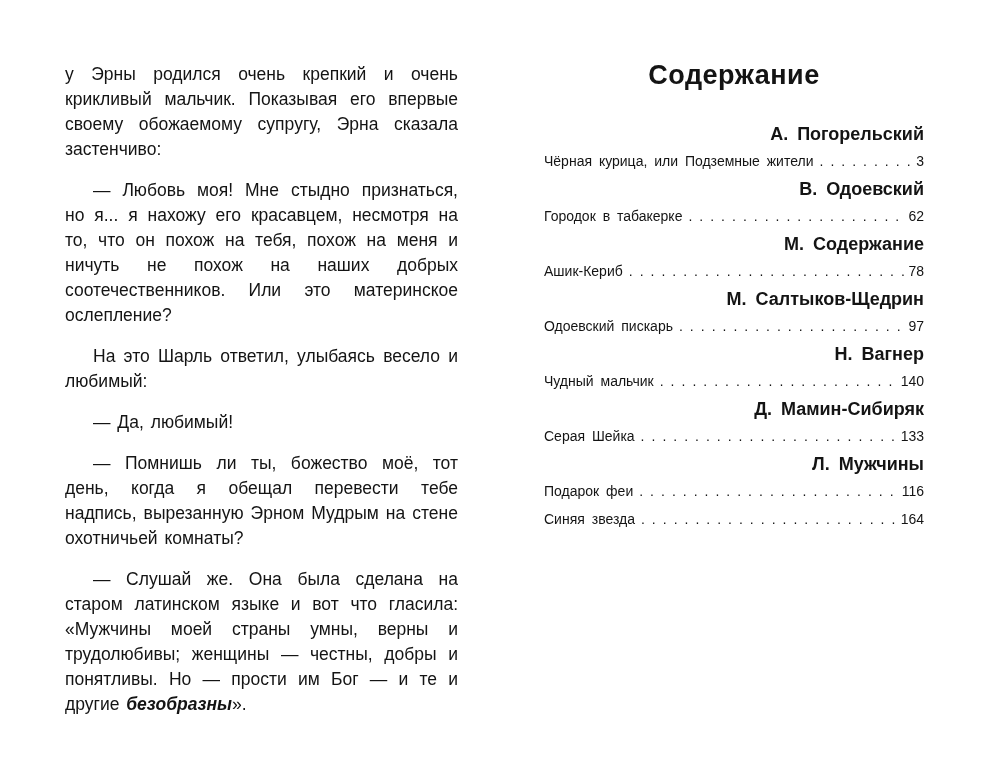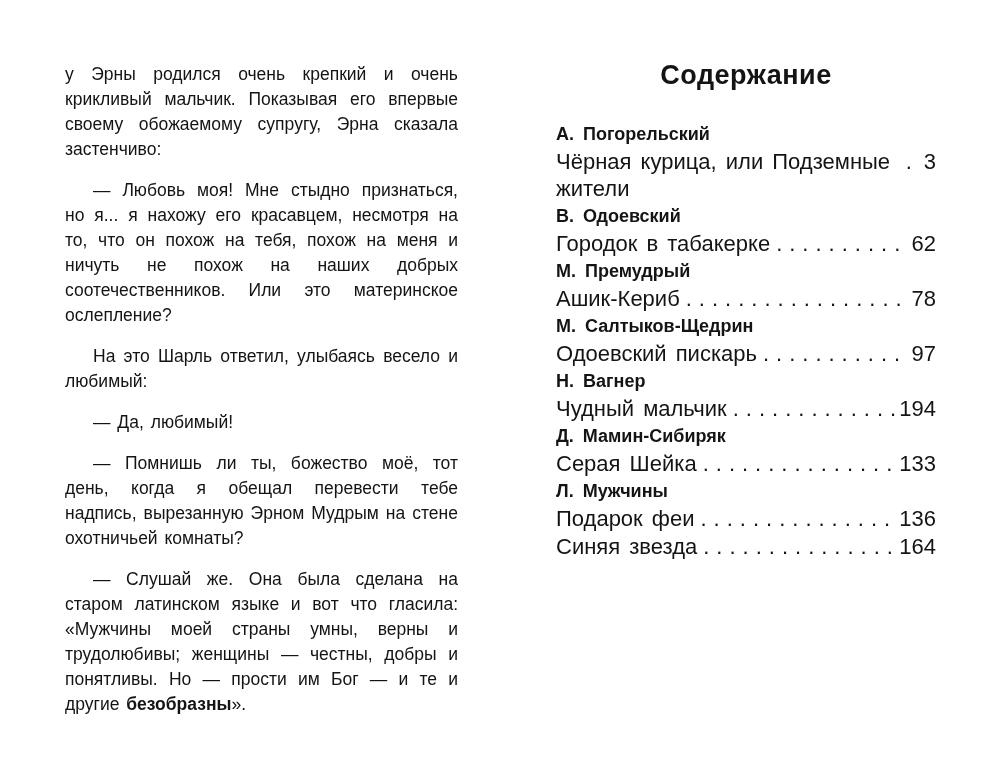--- a/index.html
+++ b/index.html
@@ -26,47 +26,47 @@
     width: 393px;
   }
   .para {
     font-size: 17.5px;
     line-height: 25px;
     text-align: justify;
     word-spacing: 2px;
     margin-bottom: 4px;
   }
   .para.indent { text-indent: 28px; margin-top: 16px; }
-  .para b { font-weight: bold; }
+  .para b { font-weight: bold; font-style: italic; }
 
   
   .right-page {
     position: absolute;
-    left: 556px;
+    left: 544px;
     top: 60px;
     width: 380px;
   }
   .toc-title {
     font-size: 27px;
     font-weight: bold;
     text-align: center;
     letter-spacing: 0.5px;
     margin-bottom: 30px;
   }
-  .toc-entry { margin-bottom: 1px; }
+  .toc-entry { margin-bottom: 1px; text-align: right; }
   .toc-author {
     font-weight: bold;
     font-size: 18px;
     line-height: 27px;
     word-spacing: 4px;
   }
   .toc-line {
     display: flex;
     align-items: baseline;
-    font-size: 22px;
+    font-size: 14px;
     line-height: 27px;
   }
   .toc-item-title {
     white-space: normal;
     word-spacing: 3px;
   }
   .leader {
     flex: 1;
     overflow: hidden;
     min-width: 14px;
@@ -109,21 +109,21 @@
     <div class="toc-entry">
       <div class="toc-author">В.  Одоевский</div>
       <div class="toc-line">
         <span class="toc-item-title">Городок в табакерке</span>
         <span class="leader"></span>
         <span class="toc-page">62</span>
       </div>
     </div>
 
     <div class="toc-entry">
-      <div class="toc-author">М.  Премудрый</div>
+      <div class="toc-author">М.  Содержание</div>
       <div class="toc-line">
         <span class="toc-item-title">Ашик-Кериб</span>
         <span class="leader"></span>
         <span class="toc-page">78</span>
       </div>
     </div>
 
     <div class="toc-entry">
       <div class="toc-author">М.  Салтыков-Щедрин</div>
       <div class="toc-line">
@@ -131,39 +131,39 @@
         <span class="leader"></span>
         <span class="toc-page">97</span>
       </div>
     </div>
 
     <div class="toc-entry">
       <div class="toc-author">Н.  Вагнер</div>
       <div class="toc-line">
         <span class="toc-item-title">Чудный мальчик</span>
         <span class="leader"></span>
-        <span class="toc-page">194</span>
+        <span class="toc-page">140</span>
       </div>
     </div>
 
     <div class="toc-entry">
       <div class="toc-author">Д.  Мамин-Сибиряк</div>
       <div class="toc-line">
         <span class="toc-item-title">Серая Шейка</span>
         <span class="leader"></span>
         <span class="toc-page">133</span>
       </div>
     </div>
 
     <div class="toc-entry">
       <div class="toc-author">Л.  Мужчины</div>
       <div class="toc-line">
         <span class="toc-item-title">Подарок феи</span>
         <span class="leader"></span>
-        <span class="toc-page">136</span>
+        <span class="toc-page">116</span>
       </div>
     </div>
 
     <div class="toc-entry">
       <div class="toc-line">
         <span class="toc-item-title">Синяя звезда</span>
         <span class="leader"></span>
         <span class="toc-page">164</span>
       </div>
     </div>

